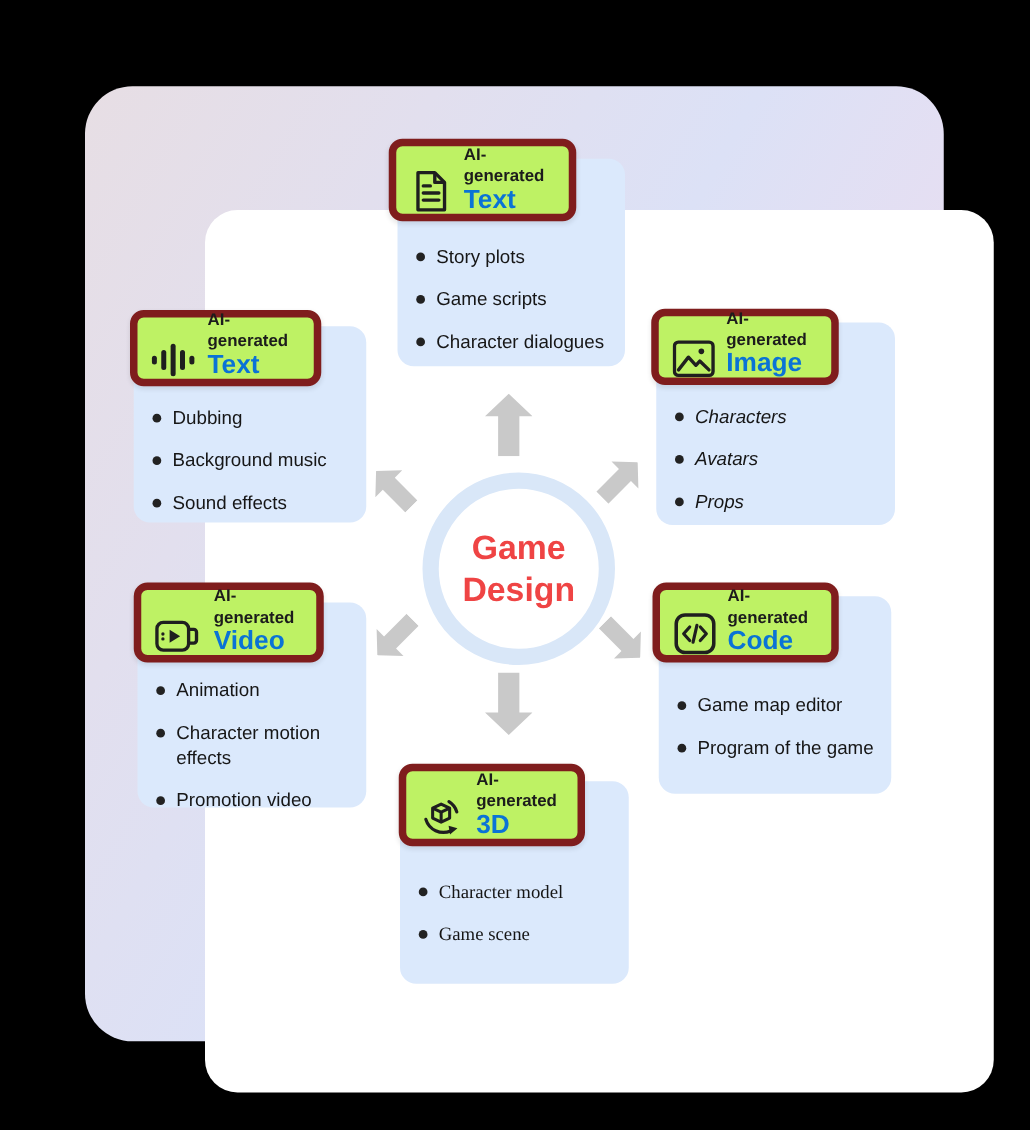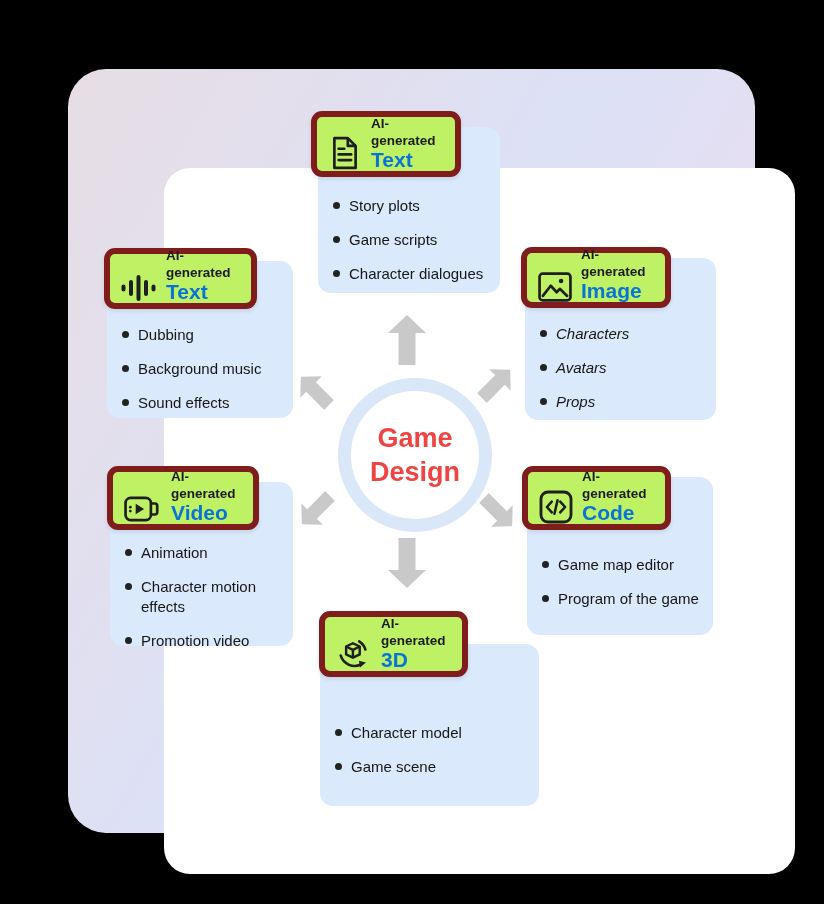--- a/index.html
+++ b/index.html
@@ -62,21 +62,21 @@
   .text-body  { left:318px; top:127px; width:182px; height:166px; padding:69px 8px 0 15px; }
   .text-head  { left:311px; top:111px; width:150px; height:66px; }
   .audio-body { left:107px; top:261px; width:186px; height:157px; padding:64px 8px 0 15px; }
   .audio-head { left:104px; top:248px; width:153px; height:61px; }
   .image-body { left:525px; top:258px; width:191px; height:162px; padding:66px 8px 0 15px;font-style:italic; }
   .image-head { left:521px; top:247px; width:150px; height:61px; }
   .video-body { left:110px; top:482px; width:183px; height:164px; padding:61px 6px 0 15px; }
   .video-head { left:107px; top:466px; width:152px; height:64px; }
   .code-body  { left:527px; top:477px; width:186px; height:158px; padding:78px 6px 0 15px; }
   .code-head  { left:522px; top:466px; width:149px; height:64px; }
-  .td-body    { left:320px; top:644px; width:219px; height:162px; padding:79px 8px 0 15px; }
+  .td-body    { left:320px; top:625px; width:183px; height:162px; padding:79px 8px 0 15px;font-family:Liberation Serif, serif; }
   .td-head    { left:319px; top:611px; width:149px; height:66px; }
 </style>
 </head>
 <body>
 
 <div id="canvas">
   <div class="frame">
     <div class="panel"></div>
   </div>
 

